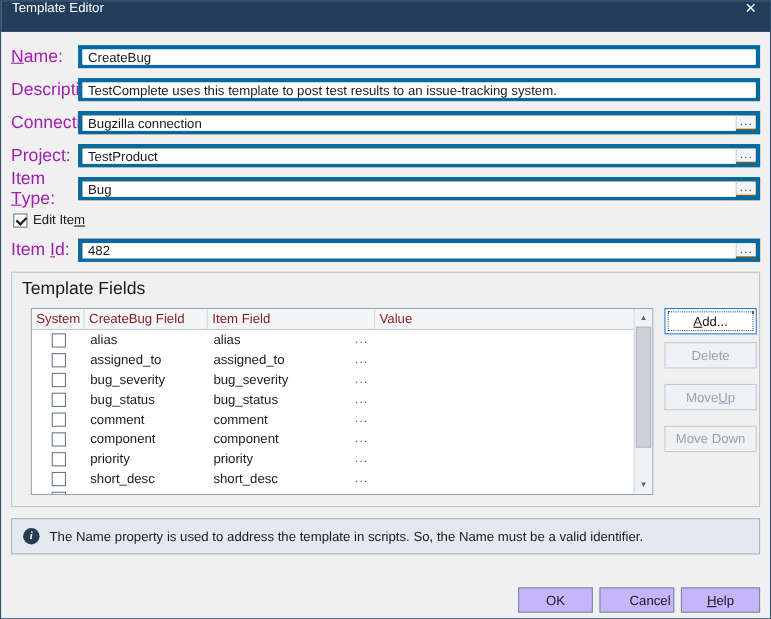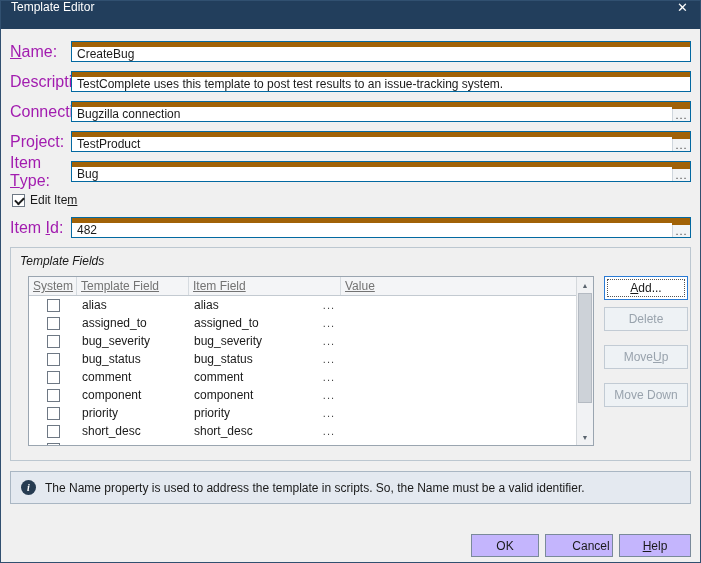--- a/index.html
+++ b/index.html
@@ -6,36 +6,36 @@
   html,body { width:701px; height:563px; }
   body { font-family:"Liberation Sans","DejaVu Sans",sans-serif; font-size:12px; color:#1a1a1a; }
   .window { width:701px; height:563px; border:1px solid #315070; background:#f0f0f0; overflow:hidden; }
   .titlebar { height:28px; background:#223e5c; color:#fff; display:flex; align-items:center; padding:0 12px 16px 10px; }
   .title-text { font-size:12px; }
   .close-x { margin-left:auto; font-size:13px; cursor:default; line-height:1; }
   .content { padding:12px 9px 0 9px; }
 
   .frow { display:flex; align-items:center; height:21px; margin-bottom:9px; }
   .flabel { width:61px; flex:none; font-size:16px; color:#a21caf; }
-  .fwrap { flex:1; display:flex; align-items:flex-end; height:21px; border:1px solid #0369a1; background:#a16207; }
+  .fwrap { flex:1; display:flex; align-items:flex-start; height:21px; border:4px solid #0369a1; background:#a16207; }
   .finput { flex:1; min-width:0; border:none; outline:none; padding:0 5px; font:12px "Liberation Sans","DejaVu Sans",sans-serif; background:#fff; color:#1a1a1a; }
   .browse { width:18px; flex:none; border-left:1px solid #cfd6dd; background:#f2f4f6; display:flex; align-items:center; justify-content:center; font-size:11px; color:#444; letter-spacing:1px; }
 
   .cbrow { display:flex; align-items:center; gap:5px; height:18px; margin:1px 0 8px 2px; }
   .cb { width:13px; height:13px; border:1px solid #6e7884; background:#fff; position:relative; flex:none; }
   .cb.checked::after { content:''; position:absolute; left:2px; top:2px; width:7px; height:4px;
     border-left:2px solid #1c1c1c; border-bottom:2px solid #1c1c1c; transform:rotate(-45deg); }
 
   .group { margin-top:6px; height:214px; border:1px solid #bcc7d0; background:#f0f0f0; }
-  .group-title { padding:6px 0 8px 9px; font-size:12px;font-style:italic; }
+  .group-title { padding:6px 0 8px 9px; font-size:16px; }
   .group-content { display:flex; padding-left:17px; }
 
   .tablebox { width:566px; height:170px; border:1px solid #9aa5b0; background:#fff; position:relative; overflow:hidden; }
   .thead { display:flex; height:19px; width:547px; background:#f4f5f7; border-bottom:1px solid #c3cad1; }
-  .th { font-size:12px; padding:2px 4px; border-right:1px solid #d6dbe0; color:#737373; white-space:nowrap; overflow:hidden;text-decoration:underline; }
+  .th { font-size:12px; padding:2px 4px; border-right:1px solid #d6dbe0; color:#7f1d1d; white-space:nowrap; overflow:hidden; }
   .th.w-sys { width:48px; } .th.w-tf { width:112px; } .th.w-if { width:152px; } .th.w-val { flex:1; border-right:none; }
   .trow { display:flex; height:18px; width:547px; align-items:center; }
   .c-sys { width:48px; display:flex; justify-content:center; }
   .c-tf { width:112px; padding-left:5px; font-size:12px; white-space:nowrap; overflow:hidden; }
   .c-if { width:152px; display:flex; justify-content:space-between; align-items:center; padding:0 6px 0 5px; font-size:12px; }
   .c-val { flex:1; font-size:12px; }
   .dots { color:#444; font-size:11px; letter-spacing:1px; }
 
   .vscroll { position:absolute; right:0; top:0; width:17px; height:100%; background:#f1f2f4; border-left:1px solid #d4d8dc; }
   .sarrow { height:16px; display:flex; align-items:center; justify-content:center; font-size:7px; color:#5a646e; }
@@ -118,21 +118,21 @@
       </div>
     </div>
 
     <div class="group">
       <div class="group-title">Template Fields</div>
       <div class="group-content">
 
         <div class="tablebox">
           <div class="thead">
             <div class="th w-sys">System</div>
-            <div class="th w-tf">Template Field</div>
+            <div class="th w-tf">CreateBug Field</div>
             <div class="th w-if">Item Field</div>
             <div class="th w-val">Value</div>
           </div>
 
           <div class="trow">
             <div class="c-sys">
                 <span class="cb"></span>
               </div>
             <div class="c-tf">alias</div>
             <div class="c-if">

